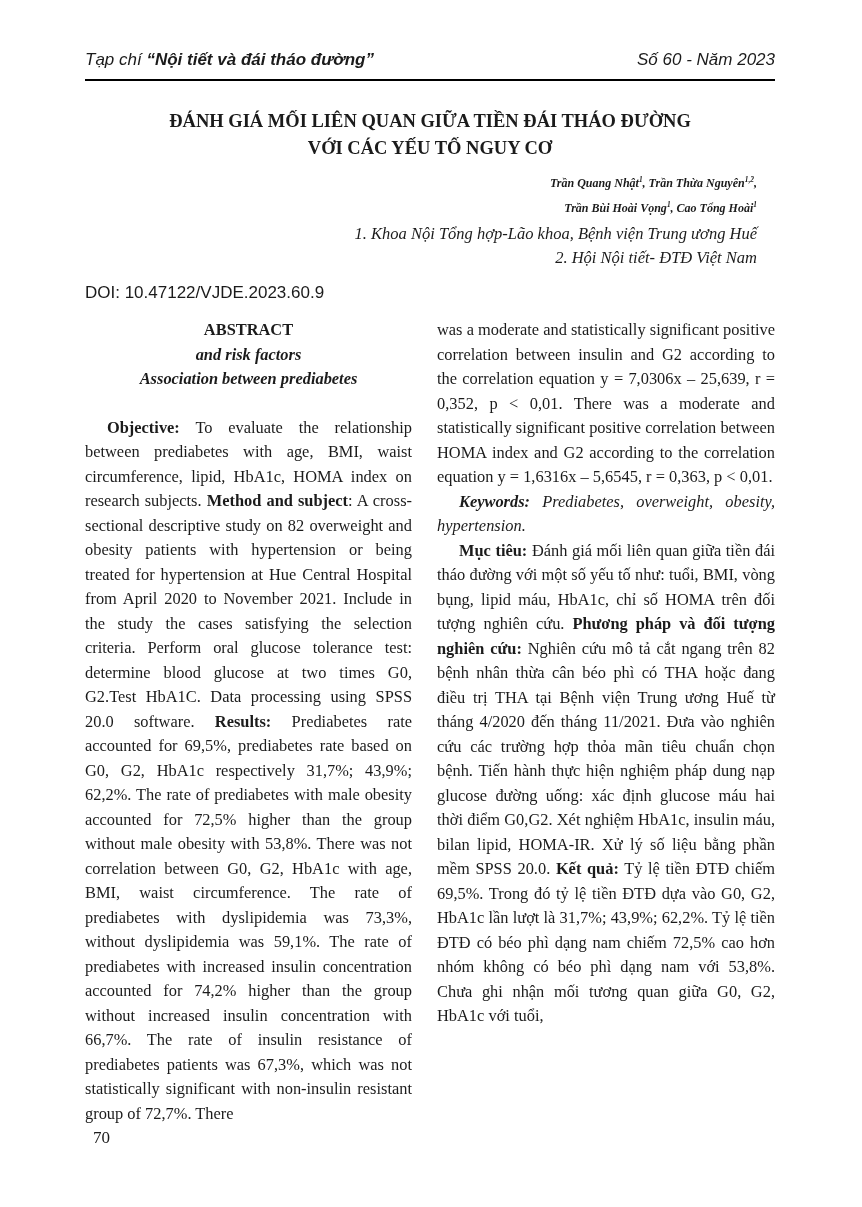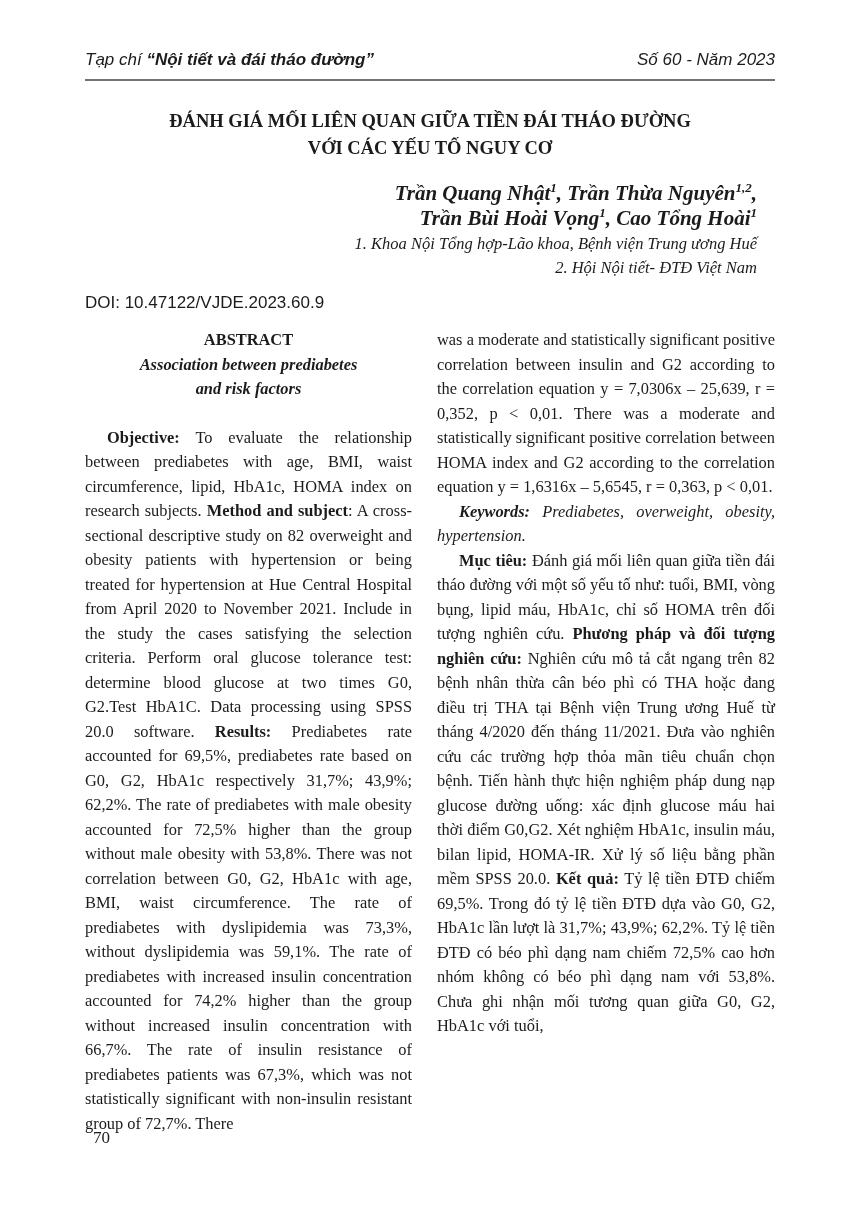--- a/index.html
+++ b/index.html
@@ -12,31 +12,31 @@
     overflow:hidden;
     margin:0 auto;
     box-sizing:border-box;
   }
   .content{padding:50px 87px 0 85px;}
   
   .header-row{
     display:flex;justify-content:space-between;align-items:baseline;
     font-family:"Liberation Sans", sans-serif;
     font-style:italic;font-size:17px;
-    padding-bottom:9px;border-bottom:2px solid #737373;
+    padding-bottom:9px;border-bottom:2px solid #000000;
   }
   .journal-name{font-weight:bold;}
   
   .title{
     text-align:center;font-weight:bold;font-size:18.5px;line-height:27px;
     margin-top:27px;
   }
   .authors{
-    text-align:right;padding-right:18px;margin-top:19px;
-    font-style:italic;font-weight:bold;font-size:21px;line-height:25px;
+    text-align:right;padding-right:18px;margin-top:9px;
+    font-style:italic;font-weight:bold;font-size:12px;line-height:25px;
   }
   .affils{
     text-align:right;padding-right:18px;
     font-style:italic;font-size:16.5px;line-height:24px;margin-top:1px;
   }
   sup{font-size:0.62em;line-height:0;}
   .doi{
     font-family:"Liberation Sans", sans-serif;
     font-size:17px;margin-top:13px;
   }
@@ -84,22 +84,22 @@
       <div>1. Khoa Nội Tổng hợp-Lão khoa, Bệnh viện Trung ương Huế</div>
       <div>2. Hội Nội tiết- ĐTĐ Việt Nam</div>
     </div>
 
     <div class="doi">DOI: 10.47122/VJDE.2023.60.9</div>
 
     <div class="columns">
 
       <div class="col col-left">
         <p class="col-head">ABSTRACT</p>
+        <p class="col-subhead">and risk factors</p>
         <p class="col-subhead">Association between prediabetes</p>
-        <p class="col-subhead">and risk factors</p>
         <p class="para first"><span class="b">Objective:</span><span> To evaluate the relationship between prediabetes with age, BMI, waist circumference, lipid, HbA1c, HOMA index on research subjects. </span><span class="b">Method and subject</span><span>: A cross-sectional descriptive study on 82 overweight and obesity patients with hypertension or being treated for hypertension at Hue Central Hospital from April 2020 to November 2021. Include in the study the cases satisfying the selection criteria. Perform oral glucose tolerance test: determine blood glucose at two times G0, G2.Test HbA1C. Data processing using SPSS 20.0 software. </span><span class="b">Results:</span><span> Prediabetes rate accounted for 69,5%, prediabetes rate based on G0, G2, HbA1c respectively 31,7%; 43,9%; 62,2%.  The rate of prediabetes with male obesity accounted for 72,5% higher than the group without male obesity with 53,8%. There was not correlation between G0, G2, HbA1c with age, BMI, waist circumference. The rate of prediabetes with dyslipidemia was 73,3%, without dyslipidemia was 59,1%. The rate of prediabetes with increased insulin concentration accounted for 74,2% higher than the group without increased insulin concentration with 66,7%. The rate of insulin resistance of prediabetes patients was 67,3%, which was not statistically significant with non-insulin resistant group of 72,7%. There</span></p>
       </div>
 
       <div class="col col-right">
         <p class="para cont">was a moderate and statistically significant positive correlation between insulin and G2 according to the correlation equation y = 7,0306x – 25,639, r = 0,352, p &lt; 0,01. There was a moderate and statistically significant positive correlation between HOMA index and G2 according to the correlation equation y = 1,6316x – 5,6545, r = 0,363, p &lt; 0,01.</p>
         <p class="para"><span class="bi">Keywords:</span><span class="i"> Prediabetes, overweight, obesity, hypertension.</span></p>
         <p class="para"><span class="b">Mục tiêu:</span><span> Đánh giá mối liên quan giữa tiền đái tháo đường với một số yếu tố như: tuổi, BMI, vòng bụng, lipid máu, HbA1c, chỉ số HOMA trên đối tượng nghiên cứu. </span><span class="b">Phương pháp và đối tượng nghiên cứu:</span><span> Nghiên cứu mô tả cắt ngang trên 82 bệnh nhân thừa cân béo phì có THA hoặc đang điều trị THA tại Bệnh viện Trung ương Huế từ tháng 4/2020 đến tháng 11/2021. Đưa vào nghiên cứu các trường hợp thỏa mãn tiêu chuẩn chọn bệnh. Tiến hành thực hiện nghiệm pháp dung nạp glucose đường uống: xác định glucose máu hai thời điểm G0,G2. Xét nghiệm HbA1c, insulin máu, bilan lipid, HOMA-IR. Xử lý số liệu bằng phần mềm SPSS 20.0. </span><span class="b">Kết quả:</span><span> Tỷ lệ tiền ĐTĐ chiếm 69,5%. Trong đó tỷ lệ tiền ĐTĐ dựa vào G0, G2, HbA1c lần lượt là 31,7%; 43,9%; 62,2%. Tỷ lệ tiền ĐTĐ có béo phì dạng nam chiếm 72,5% cao hơn nhóm không có béo phì dạng nam với 53,8%. Chưa ghi nhận mối tương quan giữa G0, G2, HbA1c với tuổi,</span></p>
       </div>
 
     </div>

